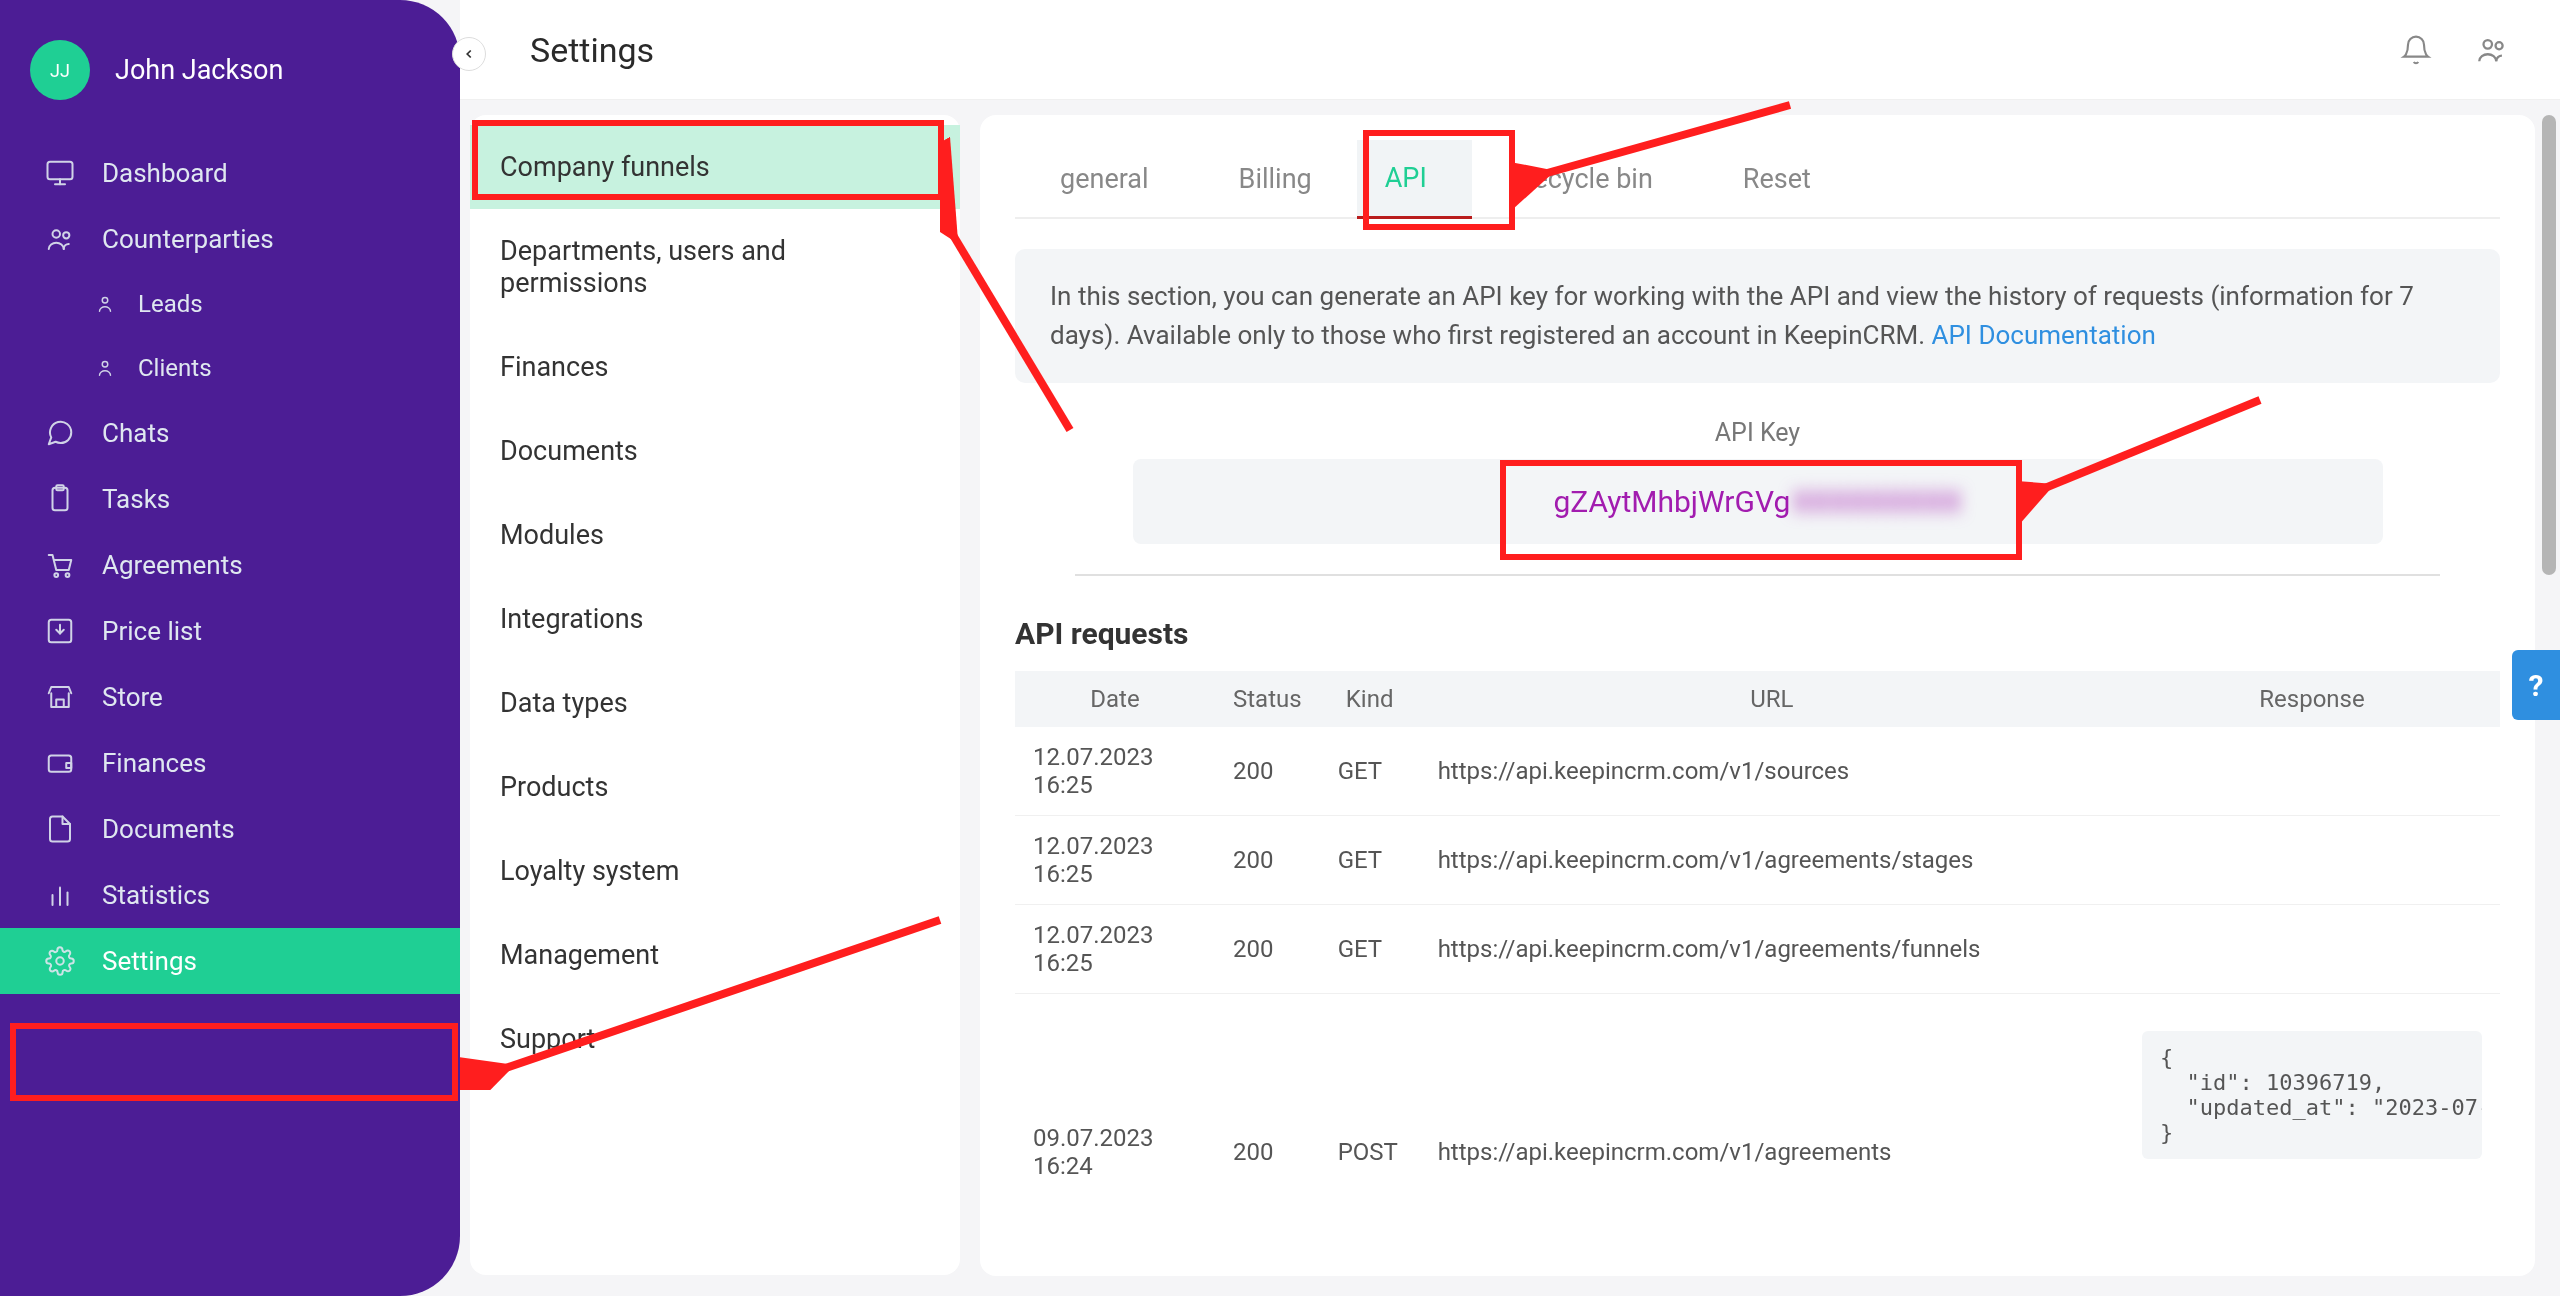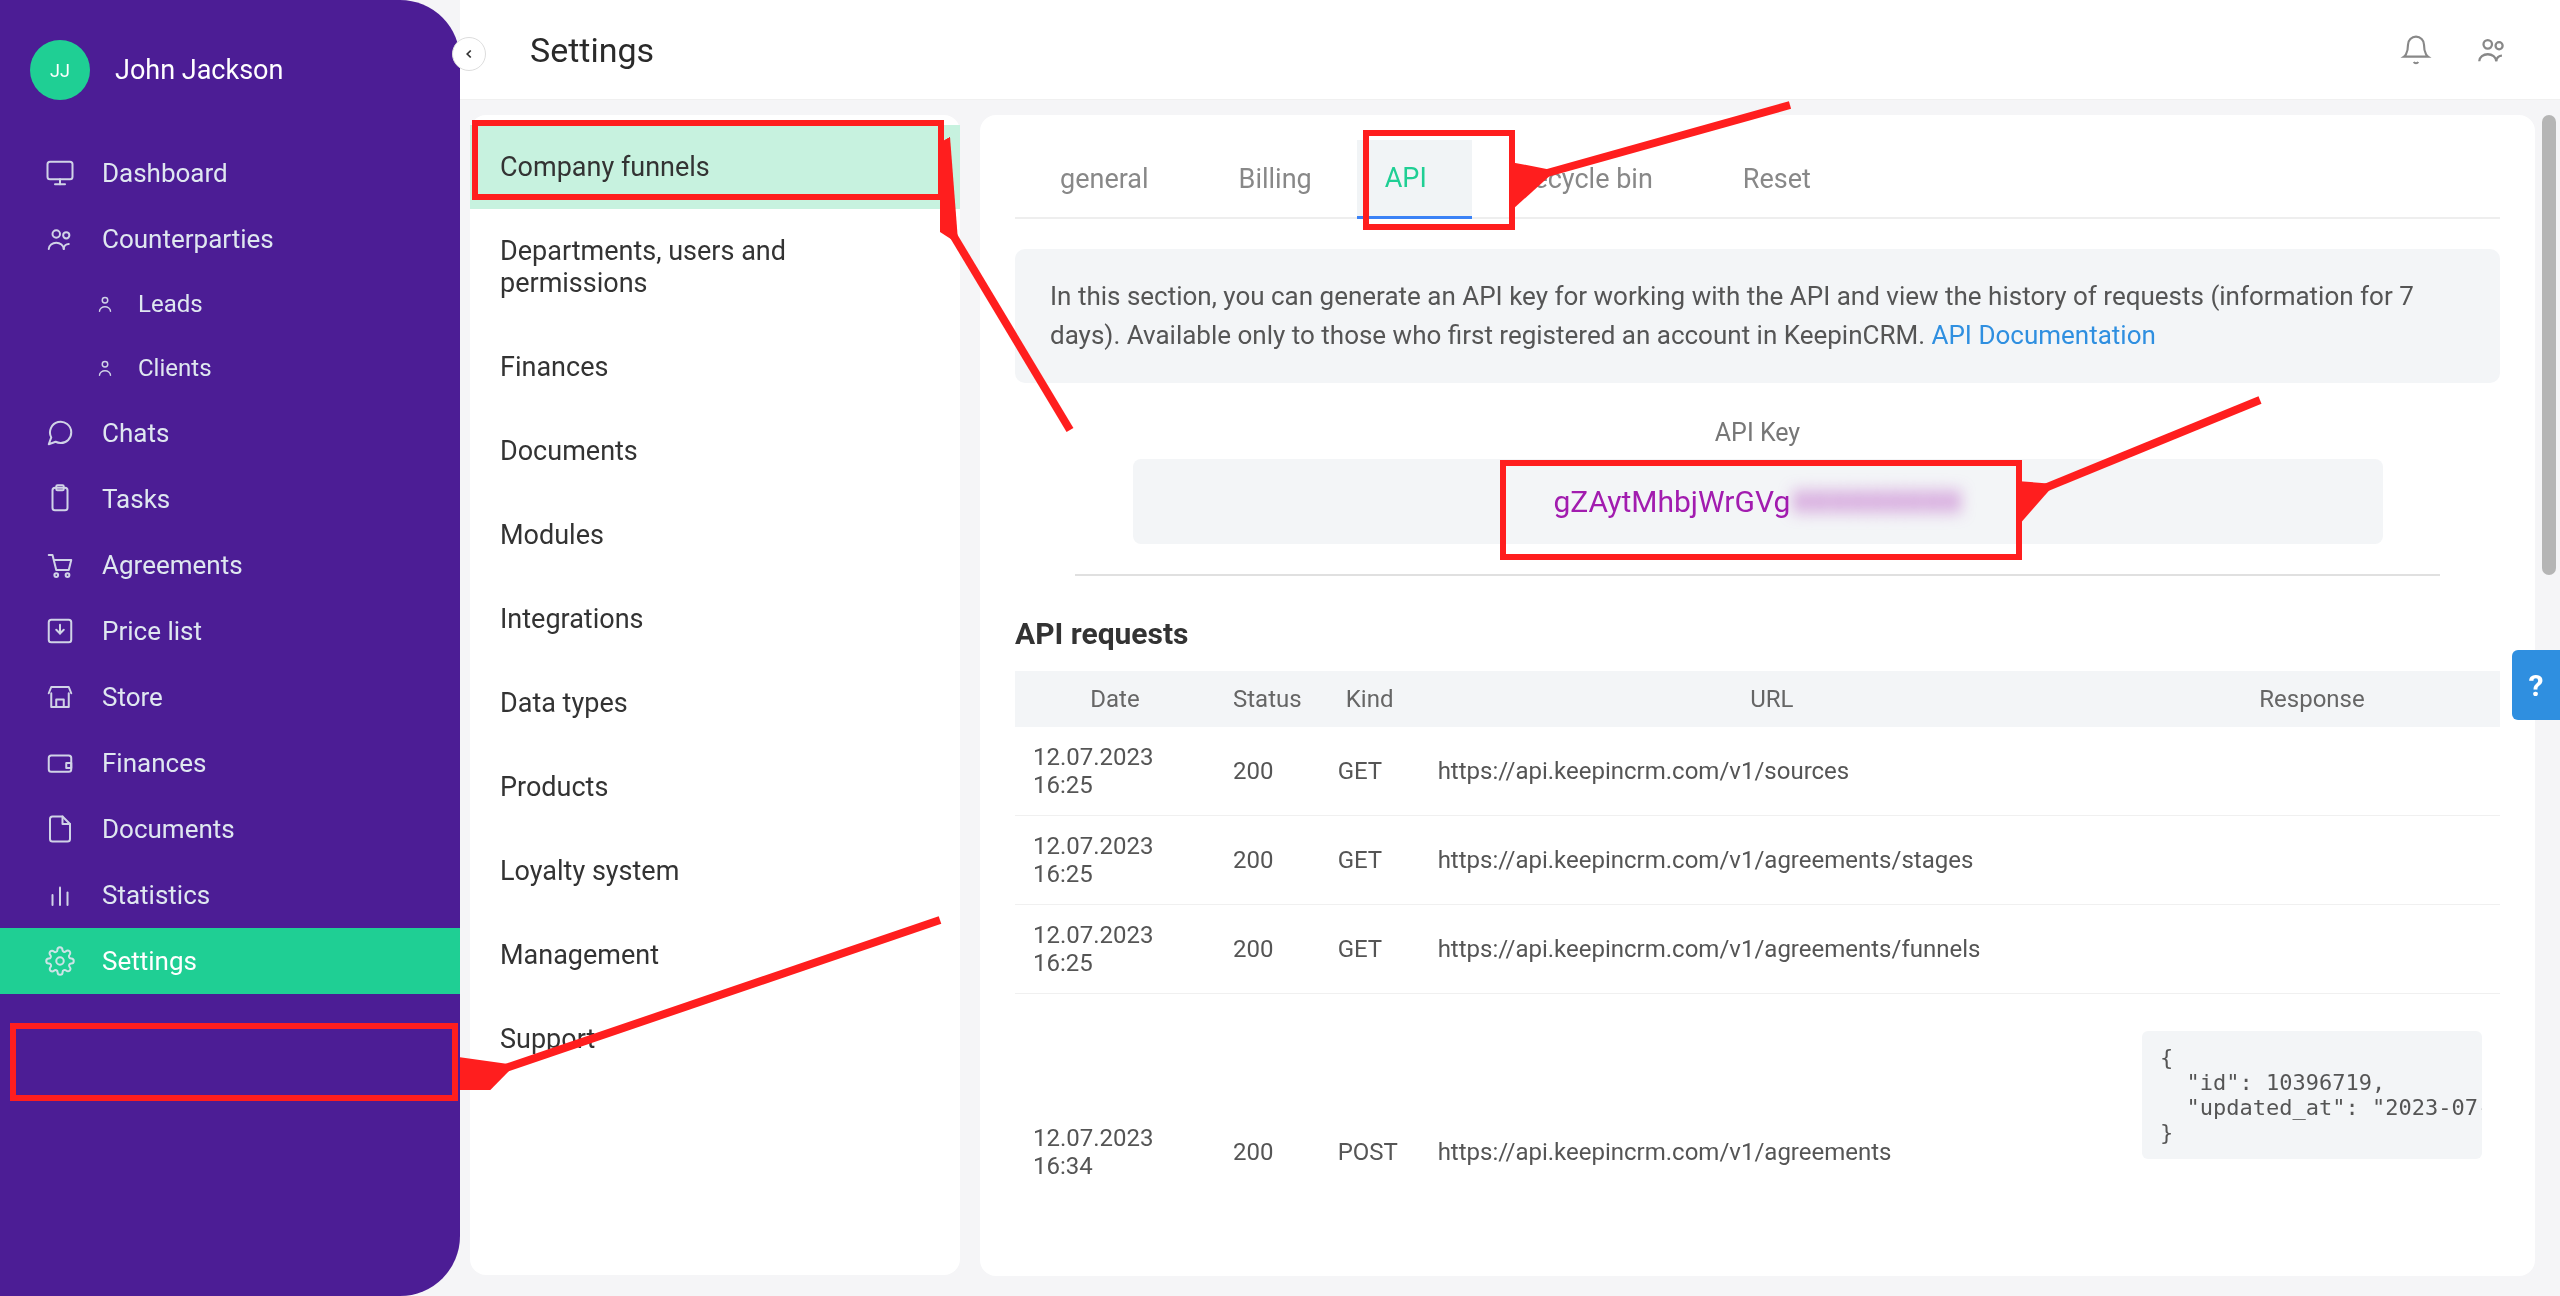--- a/index.html
+++ b/index.html
@@ -98,21 +98,21 @@
     padding-bottom: 0;
     margin-bottom: 30px;
   }
   .tab {
     padding: 22px 45px;
     font-size: 27px; color: #888; cursor: pointer;
   }
   .tab.active {
     color: #1fcf94;
     background: #f1f4f6;
-    border-bottom: 3px solid #3b82f6;
+    border-bottom: 3px solid #b91c1c;
     margin-bottom: -2px;
     padding-left: 28px;
   }
   .info-box {
     background: #f3f5f7; border-radius: 10px;
     padding: 28px 35px; font-size: 26px; color: #555;
     line-height: 1.5;
   }
   .info-box a { color: #2f8fe0; text-decoration: none; }
   .api-key-section { text-align: center; margin: 35px 0 10px 0; }
@@ -403,21 +403,21 @@
           <td class="resp"></td>
         </tr>
         <tr>
           <td>12.07.2023 16:25</td>
           <td>200</td>
           <td>GET</td>
           <td>https://api.keepincrm.com/v1/agreements/funnels</td>
           <td class="resp"></td>
         </tr>
         <tr class="no-border">
-          <td style="padding-top: 130px;">12.07.2023 16:34</td>
+          <td style="padding-top: 130px;">09.07.2023 16:24</td>
           <td style="padding-top: 130px;">200</td>
           <td style="padding-top: 130px;">POST</td>
           <td style="padding-top: 130px;">https://api.keepincrm.com/v1/agreements</td>
           <td class="resp">
             <pre>{
   "id": 10396719,
   "updated_at": "2023-07-12T13:24:
 }</pre>
           </td>
         </tr>

